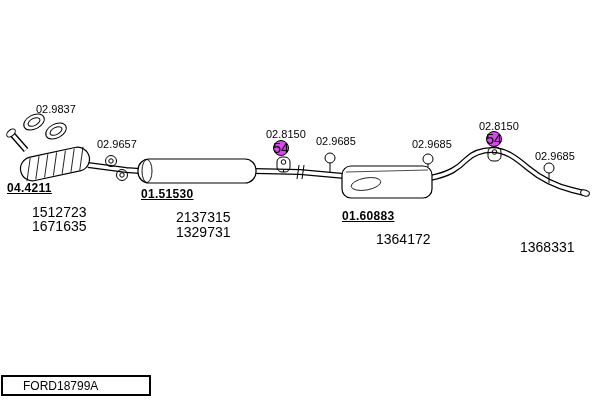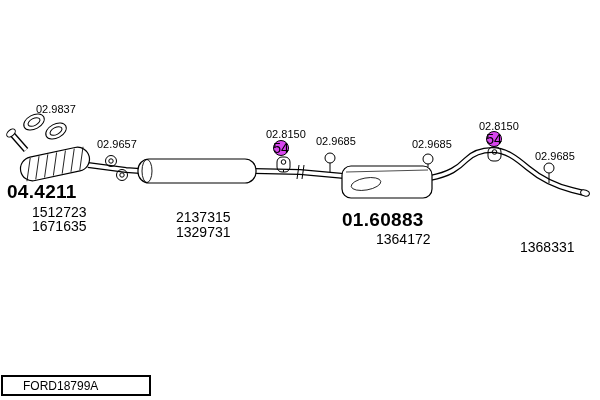--- a/index.html
+++ b/index.html
@@ -3,21 +3,21 @@
 <meta charset="utf-8">
 <style>
   html,body{margin:0;padding:0;background:#fff;}
   .stage{
     position:relative;width:600px;height:400px;background:#ffffff;overflow:hidden;
     font-family:"Liberation Sans","DejaVu Sans",sans-serif;color:#000;text-align:right;
   }
   .stage svg{position:absolute;left:0;top:0;}
   .lbl{position:absolute;white-space:nowrap;}
   .small{font-size:11px;font-weight:400;}
-  .big{font-size:19px;font-weight:700;letter-spacing:.3px;}
+  .big{font-size:12px;font-weight:700;letter-spacing:.3px;text-decoration:underline;}
   .sub{font-size:14px;font-weight:400;}
   .badge{
     position:absolute;width:16px;height:16px;border:1px solid #000;border-radius:50%;
     display:flex;align-items:center;justify-content:center;font-size:14px;font-weight:400;
     background:#d946ef;box-sizing:border-box;
   }
   .code-box{
     position:absolute;left:1px;top:375px;width:150px;height:21px;
     border:2px solid #000;box-sizing:border-box;background:#fff;
     display:flex;align-items:center;padding-left:20px;font-size:12px;font-weight:400;
@@ -119,20 +119,21 @@
   <div class="lbl small" style="left:266px;top:128px">02.8150</div>
   <div class="lbl small" style="left:316px;top:135px">02.9685</div>
   <div class="lbl small" style="left:412px;top:138px">02.9685</div>
   <div class="lbl small" style="left:479px;top:120px">02.8150</div>
   <div class="lbl small" style="left:535px;top:150px">02.9685</div>
 
   <div class="badge" style="left:273px;top:140px">54</div>
   <div class="badge" style="left:486px;top:131px">54</div>
 
   <div class="lbl big" style="left:7px;top:181px">04.4211</div>
+  <div class="lbl big" style="left:141px;top:187px">01.51530</div>
   <div class="lbl big" style="left:342px;top:209px">01.60883</div>
 
   <div class="lbl sub" style="left:32px;top:204px">1512723</div>
   <div class="lbl sub" style="left:32px;top:218px">1671635</div>
   <div class="lbl sub" style="left:176px;top:209px">2137315</div>
   <div class="lbl sub" style="left:176px;top:224px">1329731</div>
   <div class="lbl sub" style="left:376px;top:231px">1364172</div>
   <div class="lbl sub" style="left:520px;top:239px">1368331</div>
 
   <div class="code-box">

